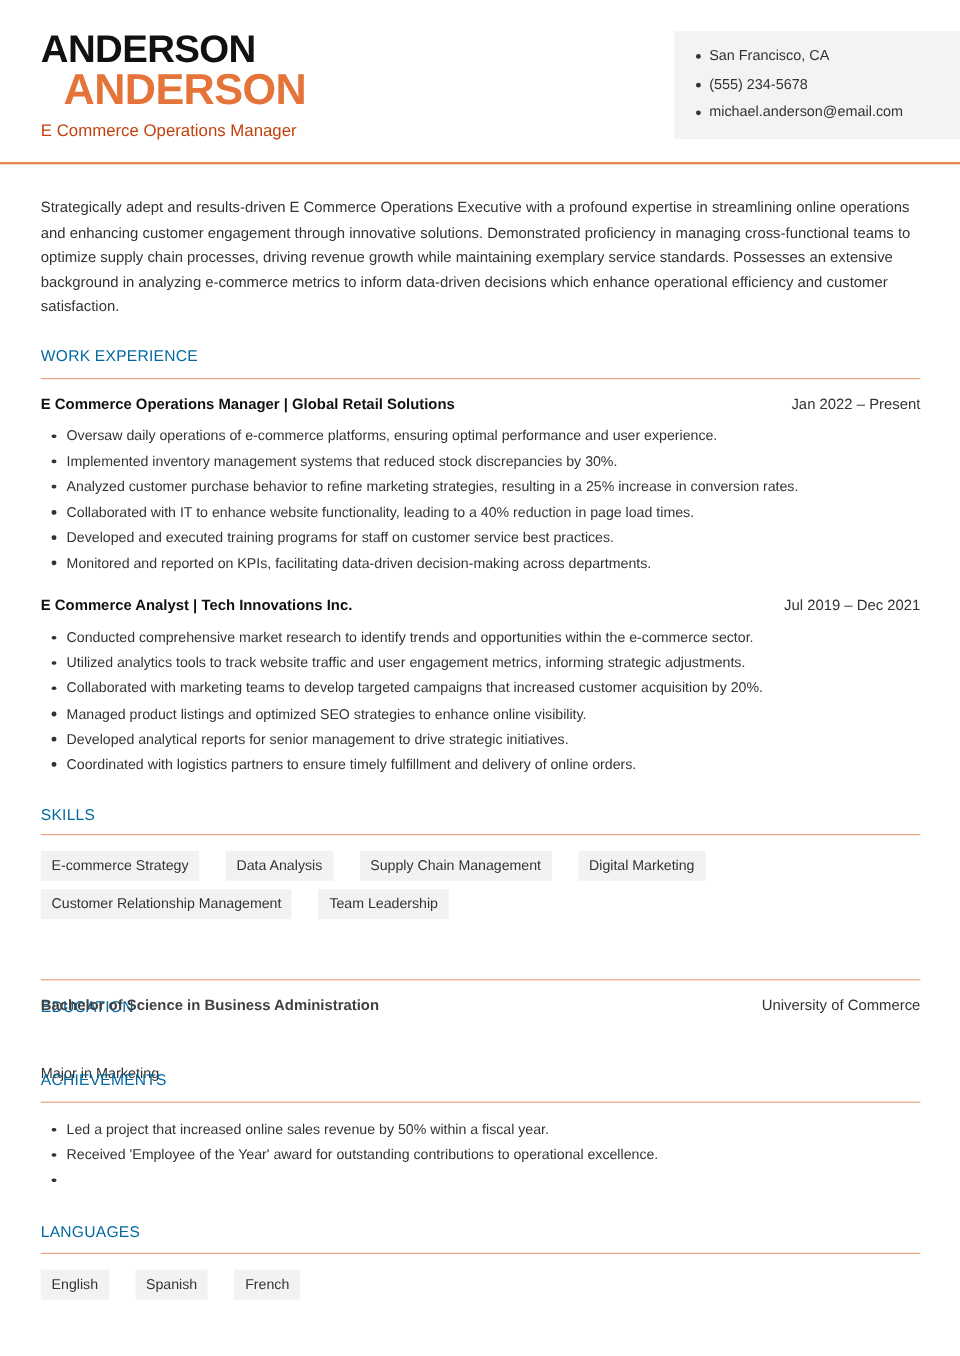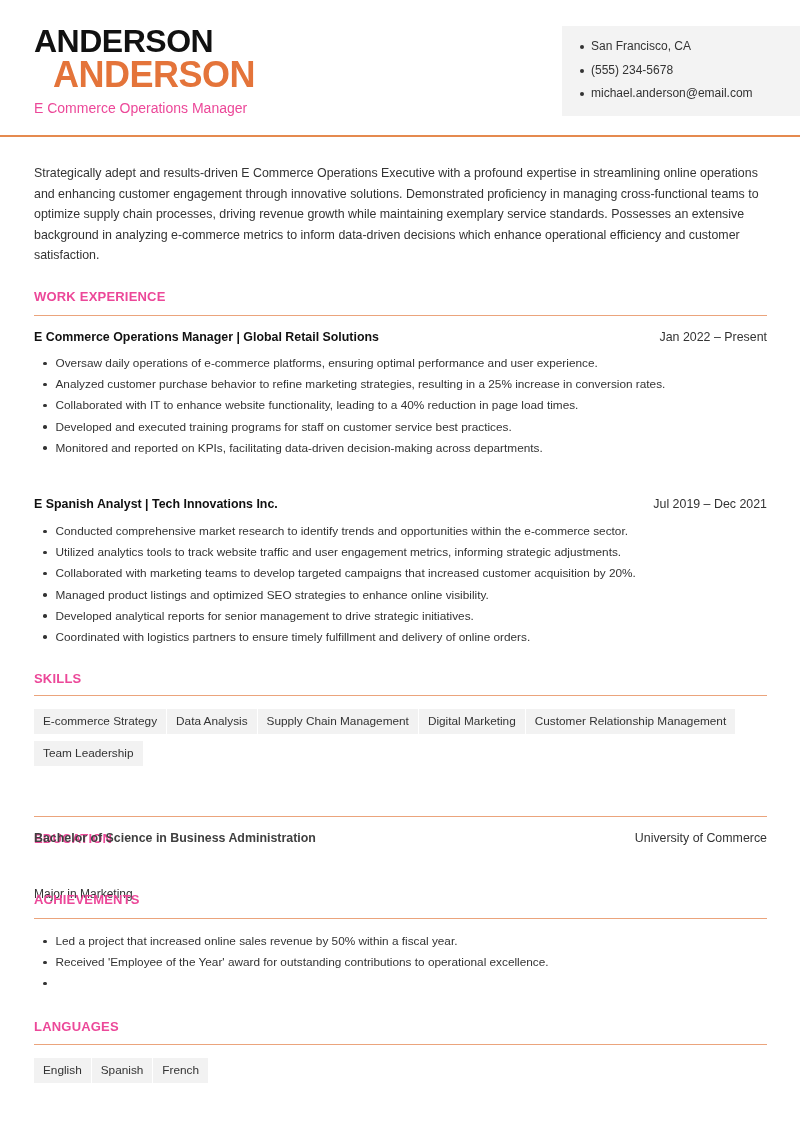--- a/index.html
+++ b/index.html
@@ -2,40 +2,40 @@
 <html><head>
   <meta charset="utf-8">
   <style>
     * { box-sizing: border-box; margin: 0; padding: 0; }
     html, body { width: 800px; height: 1130px; background: #ffffff; }
     body { font-family: "Liberation Sans", "DejaVu Sans", sans-serif; color: #222; position: relative; overflow: hidden; }
 
     .header { position: relative; height: 137px; border-bottom: 2px solid #e58a4f; }
     .name-first { position: absolute; left: 34px; top: 24px; font-size: 32px; font-weight: bold; color: #111; letter-spacing: -0.5px; line-height: 34px; }
     .name-last { position: absolute; left: 34px; top: 58px; font-size: 36px; font-weight: bold; color: #e4743a; letter-spacing: -0.5px; line-height: 34px; margin-left: 19px; }
-    .job-title { position: absolute; left: 34px; top: 100px; font-size: 14px; color: #ec4899; }
+    .job-title { position: absolute; left: 34px; top: 100px; font-size: 14px; color: #c2410c; }
 
     .contact-box { position: absolute; left: 562px; top: 26px; width: 238px; height: 90px; background: #f3f3f3; padding: 12px 0 0 16px; }
     .contact-item { font-size: 12px; color: #333; height: 23.5px; line-height: 17px; display: flex; align-items: flex-start; }
     .contact-item .dot { width: 4px; height: 4px; background: #333; border-radius: 50%; margin: 7px 7px 0 2px; flex: none; }
 
     .summary { position: absolute; left: 34px; top: 163px; width: 735px; font-size: 12.4px; line-height: 20.5px; color: #333; }
 
-    .section-title { position: absolute; left: 34px; font-size: 13px; font-weight: bold; color: #ec4899; letter-spacing: 0.2px; }
+    .section-title { position: absolute; left: 34px; font-size: 13px; font-weight: normal; color: #0369a1; letter-spacing: 0.2px; }
     .section-rule { position: absolute; left: 34px; width: 733px; height: 1px; background: #eba47c; }
 
     .job-head { position: absolute; left: 34px; width: 733px; display: flex; justify-content: space-between; font-size: 12.4px; gap: 32px; }
     .job-head .title { font-weight: bold; color: #111; }
     .job-head .date { color: #333; }
 
     .bullets { position: absolute; left: 42px; width: 733px; list-style: none; }
     .bullets li { font-size: 11.8px; color: #333; height: 21.2px; line-height: 16px; display: flex; align-items: flex-start; }
     .bullets li .dot { width: 3.5px; height: 3.5px; background: #333; border-radius: 50%; margin: 6.5px 9px 0 1px; flex: none; }
 
-    .chips { position: absolute; left: 34px; width: 740px; display: flex; flex-wrap: wrap; gap: 7px 1px; }
+    .chips { position: absolute; left: 34px; width: 740px; display: flex; flex-wrap: wrap; gap: 7px 22px; }
     .chip { background: #f2f2f2; font-size: 11.8px; color: #333; padding: 0 9px; height: 25px; line-height: 25px; }
 
     .edu-head { position: absolute; left: 34px; width: 733px; display: flex; justify-content: space-between; font-size: 12.4px; }
     .edu-head .degree { font-weight: bold; color: #404040; }
     .edu-head .school { color: #333; }
     .edu-sub { position: absolute; left: 34px; font-size: 12px; color: #333; margin-top: 36px; }
   </style>
 </head>
 <body>
 
@@ -68,38 +68,42 @@
   <span class="title">E Commerce Operations Manager | Global Retail Solutions</span>
   <span class="date">Jan 2022 – Present</span>
 </div>
 <ul class="bullets" style="top:355px">
   <li>
       <span class="dot"></span>
       <span>Oversaw daily operations of e-commerce platforms, ensuring optimal performance and user experience.</span>
     </li>
   <li>
       <span class="dot"></span>
+      <span>Implemented inventory management systems that reduced stock discrepancies by 30%.</span>
+    </li>
+  <li>
+      <span class="dot"></span>
       <span>Analyzed customer purchase behavior to refine marketing strategies, resulting in a 25% increase in conversion rates.</span>
     </li>
   <li>
       <span class="dot"></span>
       <span>Collaborated with IT to enhance website functionality, leading to a 40% reduction in page load times.</span>
     </li>
   <li>
       <span class="dot"></span>
       <span>Developed and executed training programs for staff on customer service best practices.</span>
     </li>
   <li>
       <span class="dot"></span>
       <span>Monitored and reported on KPIs, facilitating data-driven decision-making across departments.</span>
     </li>
 </ul>
 
 <div class="job-head" style="top:497px">
-  <span class="title">E Spanish Analyst | Tech Innovations Inc.</span>
+  <span class="title">E Commerce Analyst | Tech Innovations Inc.</span>
   <span class="date">Jul 2019 – Dec 2021</span>
 </div>
 <ul class="bullets" style="top:523px">
   <li>
       <span class="dot"></span>
       <span>Conducted comprehensive market research to identify trends and opportunities within the e-commerce sector.</span>
     </li>
   <li>
       <span class="dot"></span>
       <span>Utilized analytics tools to track website traffic and user engagement metrics, informing strategic adjustments.</span>

